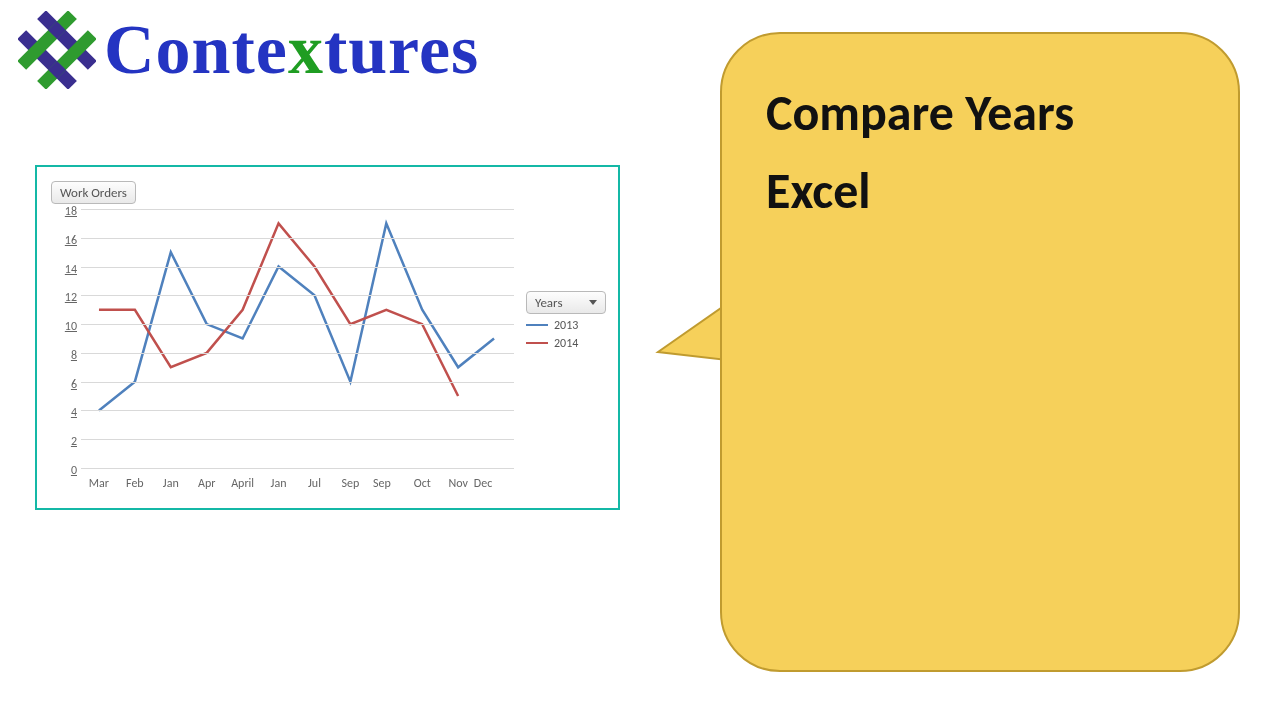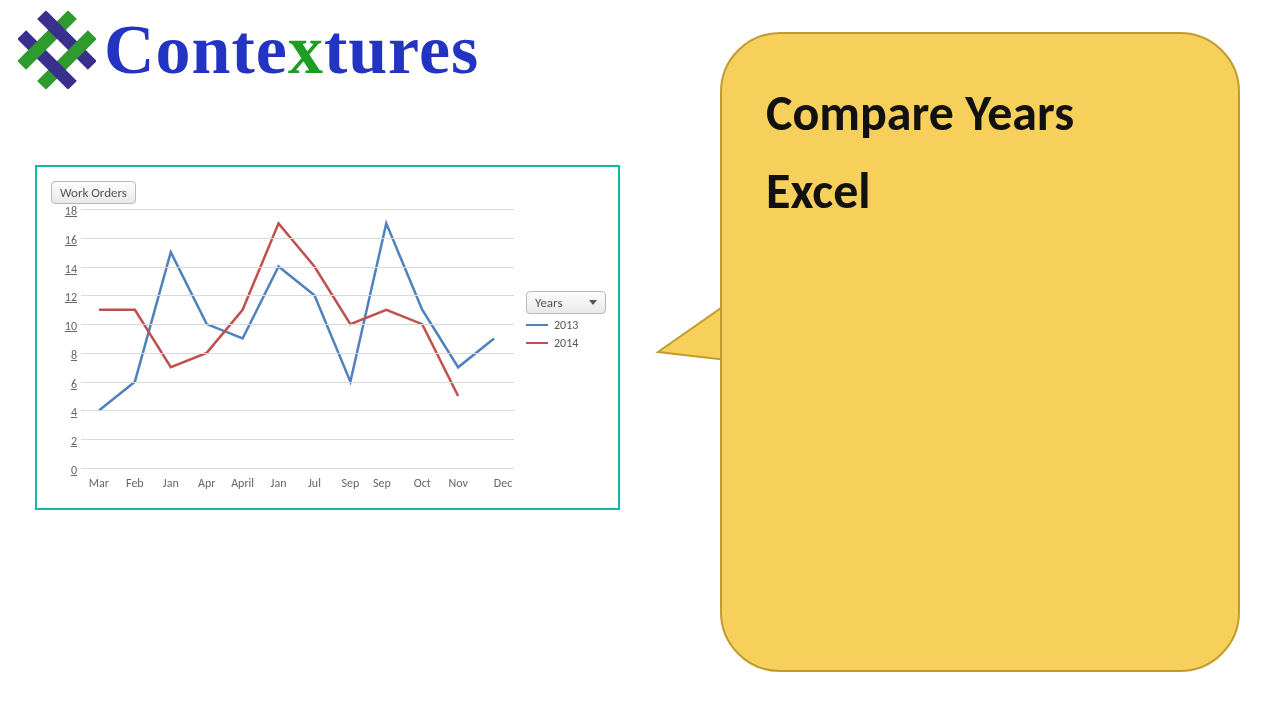--- a/index.html
+++ b/index.html
@@ -218,21 +218,21 @@
         <div class="x-tick" style="left: 53.875px;">Feb</div>
         <div class="x-tick" style="left: 89.7917px;">Jan</div>
         <div class="x-tick" style="left: 125.708px; margin-top: 12px;">Apr</div>
         <div class="x-tick" style="left: 161.625px;">April</div>
         <div class="x-tick" style="left: 197.542px;">Jan</div>
         <div class="x-tick" style="left: 233.458px;">Jul</div>
         <div class="x-tick" style="left: 269.375px;">Sep</div>
         <div class="x-tick" style="left: 301px;">Sep</div>
         <div class="x-tick" style="left: 341.208px;">Oct</div>
         <div class="x-tick" style="left: 377.125px;">Nov</div>
-        <div class="x-tick" style="left: 422px;">Dec</div>
+        <div class="x-tick" style="left: 402px;">Dec</div>
       </div>
   </div>
 </div>
 
 <div class="bubble-wrap">
   <svg class="bubble-tail" width="100" height="100">
     <polygon points="90,10 90,80 4,70" fill="#f6d05a" stroke="#c09b2f" stroke-width="2"></polygon>
     <rect x="86" y="10" width="12" height="70" fill="#f6d05a"></rect>
   </svg>
   <div class="bubble-body">

